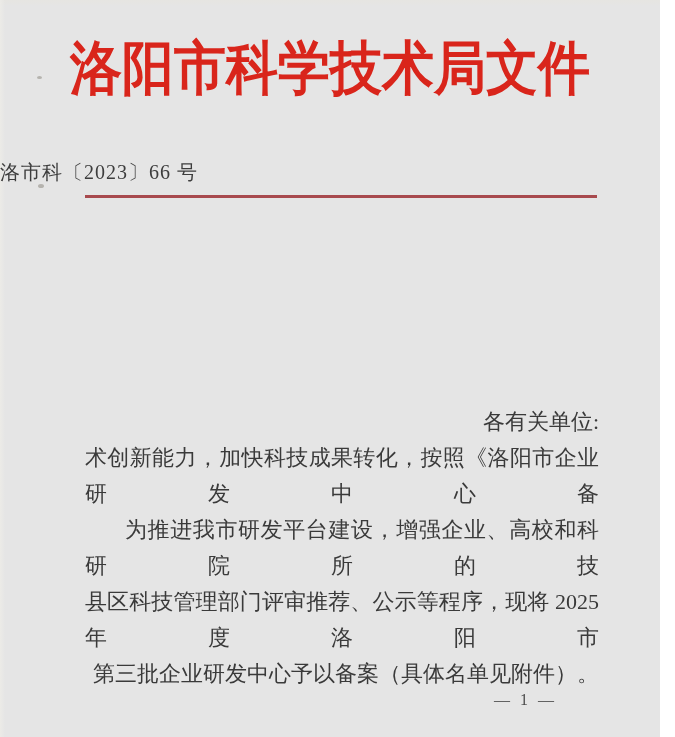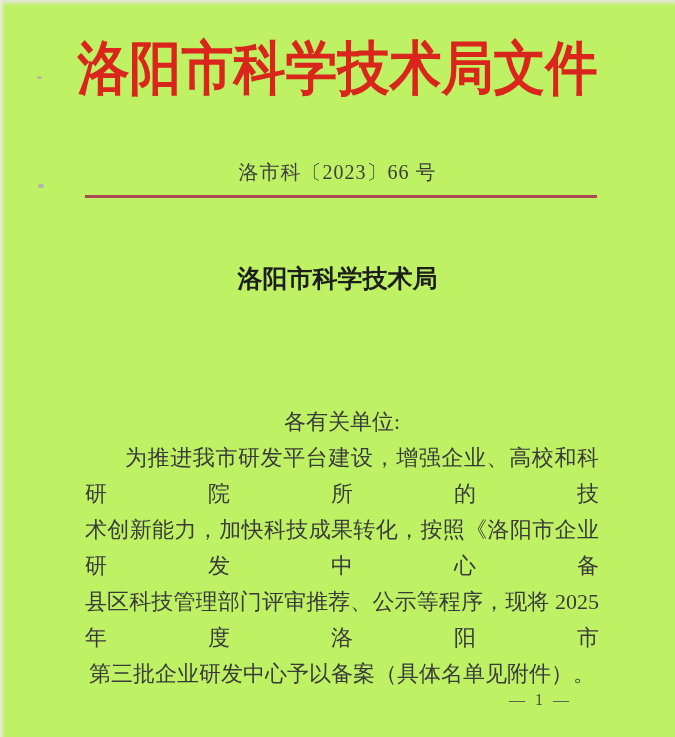--- a/index.html
+++ b/index.html
@@ -1,22 +1,23 @@
 <!DOCTYPE html>
 <html><head>
 <meta charset="utf-8">
 <style>
   html, body { margin: 0; padding: 0; background: #ffffff; }
   .page {
     position: relative;
-    width: 675px;
+    width: 616px;
     height: 737px;
-    background: #bef264;
+    background: #e5e5e5;
     overflow: hidden;
     font-family: "Liberation Serif", "DejaVu Serif", serif;
+    padding-left: 44px;
   }
   
   .edge-top {
     position: absolute; top: 0; left: 0; right: 0; height: 6px;
     background: linear-gradient(180deg, #e6e5e1, rgba(230,229,225,0));
   }
   .edge-left {
     position: absolute; top: 0; left: 0; bottom: 0; width: 5px;
     background: linear-gradient(90deg, #ecebe7, rgba(236,235,231,0));
   }
@@ -27,39 +28,38 @@
   .letterhead-title {
     position: absolute; top: 30px; left: 0; width: 100%;
     text-align: center;
     font-size: 52px; font-weight: 700;
     letter-spacing: 0px;
     transform: scaleY(1.12); transform-origin: top center;
     white-space: nowrap;
   }
   .doc-number {
     position: absolute; top: 159px; left: 0; width: 100%;
-    text-align: center;
     font-size: 20px; color: #3d3d3d; letter-spacing: 1px;
   }
   .red-rule {
     position: absolute; top: 195px; left: 85px;
     width: 512px; height: 3px;
   }
   .doc-title {
     position: absolute; top: 260px; left: 35px; right: 35px;
     text-align: center;
     font-size: 25px; font-weight: 700; color: #1d1d1d;
     line-height: 37px;
   }
   .body-text {
     position: absolute; top: 404px; left: 85px; width: 514px;
     font-size: 22px; line-height: 36px; color: #3a3a3a;
   }
   .line { width: 100%; }
-  .line.plain { text-align: center; }
+  .line.plain { text-align: right; }
   .line.j { text-align: justify; text-align-last: justify; }
   .line.indent { text-indent: 40px; }
   .page-number {
     position: absolute; top: 691px; right: 103px;
     font-size: 16px; color: #4c4c4c; letter-spacing: 3px;
     white-space: nowrap;
   }
 </style>
 </head>
 <body>
@@ -71,28 +71,27 @@
   <div class="speck s1"></div>
   <div class="speck s2"></div>
 
   <div class="letterhead-title" style="color: rgb(217, 37, 27);">洛阳市科学技术局文件</div>
 
   <div class="doc-number">洛市科〔2023〕66 号</div>
 
   <div class="red-rule" style="background: rgb(168, 74, 78);"></div>
 
   <div class="doc-title">
-    <div>洛阳市科学技术局</div>
   </div>
 
   <div class="body-text" style="color: rgb(58, 58, 58);">
     <div class="line plain">各有关单位:</div>
 
+    <div class="line j">术创新能力，加快科技成果转化，按照《洛阳市企业研发中心备</div>
     <div class="line j indent">为推进我市研发平台建设，增强企业、高校和科研院所的技</div>
-    <div class="line j">术创新能力，加快科技成果转化，按照《洛阳市企业研发中心备</div>
     <div class="line j">县区科技管理部门评审推荐、公示等程序，现将 2025 年度洛阳市</div>
     <div class="line plain">第三批企业研发中心予以备案（具体名单见附件）。</div>
 
   </div>
 
   <div class="page-number">— 1 —</div>
 
 </div>
 
 </body></html>

